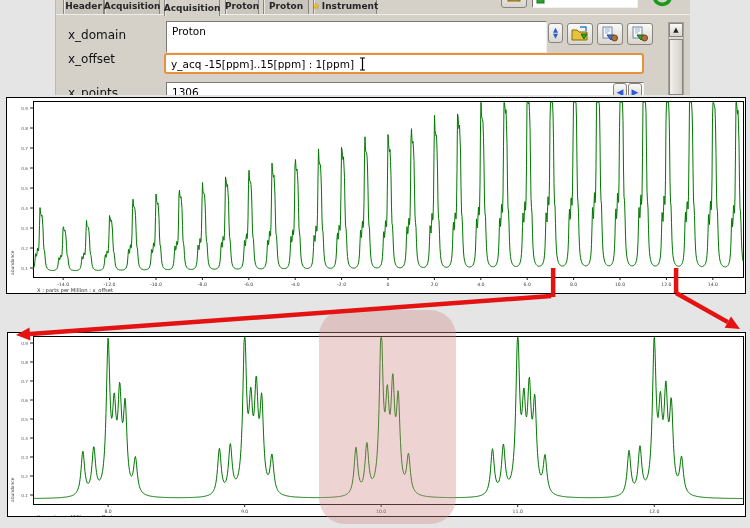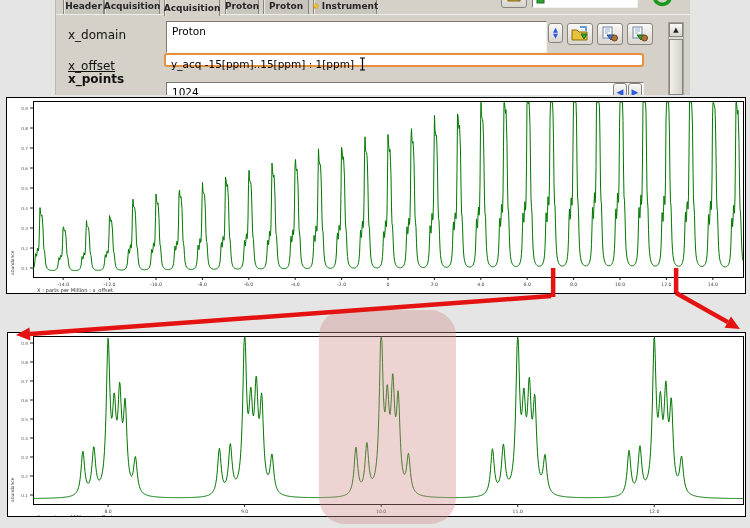--- a/index.html
+++ b/index.html
@@ -110,30 +110,30 @@
     </div>
     <div class="btn3d" style="left:571px;top:23px;width:26px;height:22px;">
       <svg width="18" height="16">
         <rect x="2" y="1" width="9" height="11" fill="#f5f7fa" stroke="#7188a8"></rect>
         <path d="M4 3 h5 M4 5 h5 M4 7 h3" stroke="#9fb3cc" stroke-width="1"></path>
         <path d="M6 9 L13 9 L10 14 Z" fill="#2da32d" stroke="#176417"></path>
         <circle cx="13.5" cy="12" r="3" fill="#a9743c" stroke="#6d4418"></circle>
       </svg>
     </div>
 
-    <div class="frow-label" style="top:59px;text-decoration:underline;">x_offset</div>
-    <div class="field focused" style="left:108px;top:53px;width:480px;height:14px;">
+    <div class="frow-label" style="top:52px;">x_offset</div>
+    <div class="field focused" style="left:108px;top:53px;width:480px;height:21px;">
       <span>y_acq -15[ppm]..15[ppm] : 1[ppm]</span>
       <svg width="9" height="14" style="vertical-align:-3px;margin-left:1px;">
         <path d="M2 1 H7 M4.5 1 V13 M2 13 H7" stroke="#000" stroke-width="1.2" fill="none"></path>
       </svg>
     </div>
 
-    <div class="frow-label" style="top:72px;font-weight:bold;">x_points</div>
-    <div class="field" style="left:110px;top:82px;width:478px;height:20px;">1024</div>
+    <div class="frow-label" style="top:86px;">x_points</div>
+    <div class="field" style="left:110px;top:82px;width:478px;height:20px;">1306</div>
     <div class="btn3d arrbtn" style="left:557px;top:83px;width:14px;height:18px;">
       <span>◀</span>
     </div>
     <div class="btn3d arrbtn" style="left:572px;top:83px;width:14px;height:18px;">
       <span>▶</span>
     </div>
 
     <div id="scrollbar">
       <div id="scroll-up">▲</div>
       <div id="scroll-thumb"></div>

